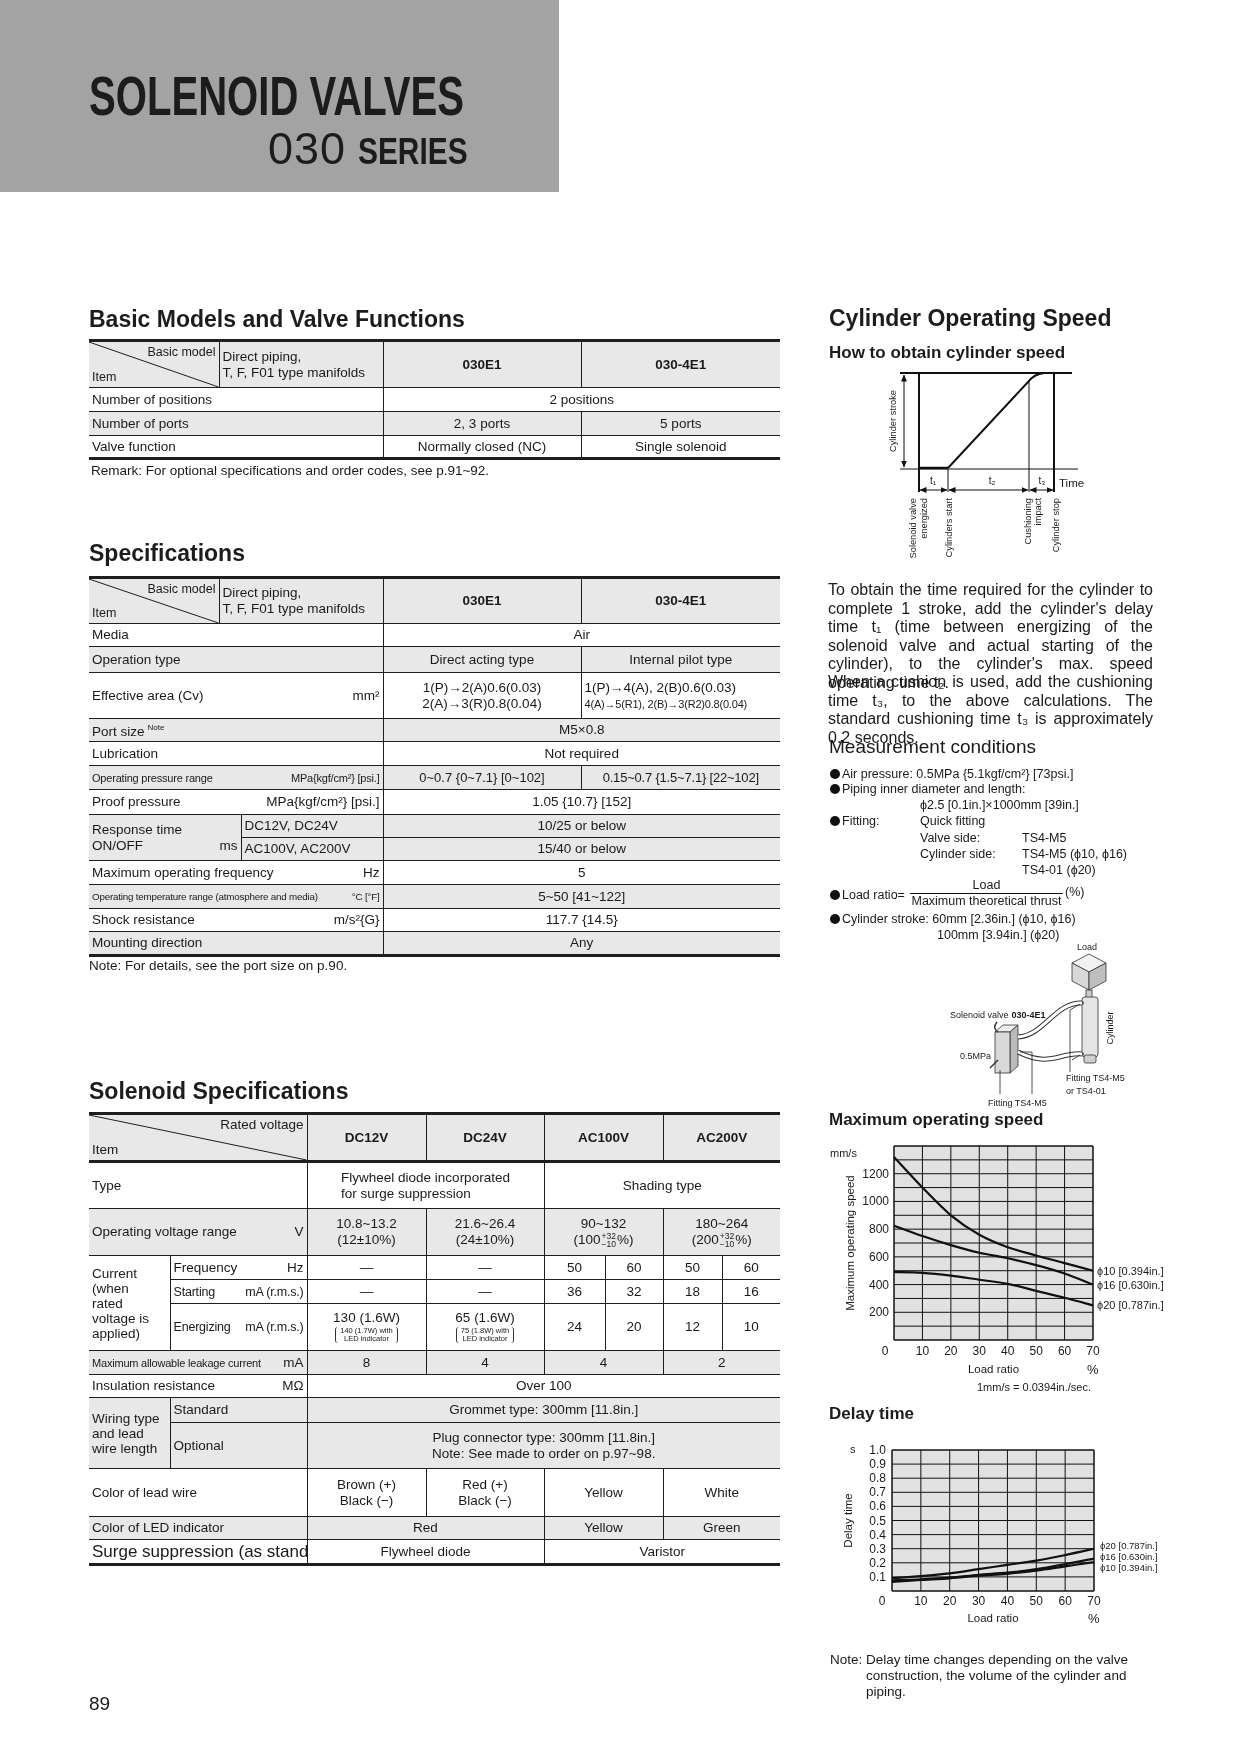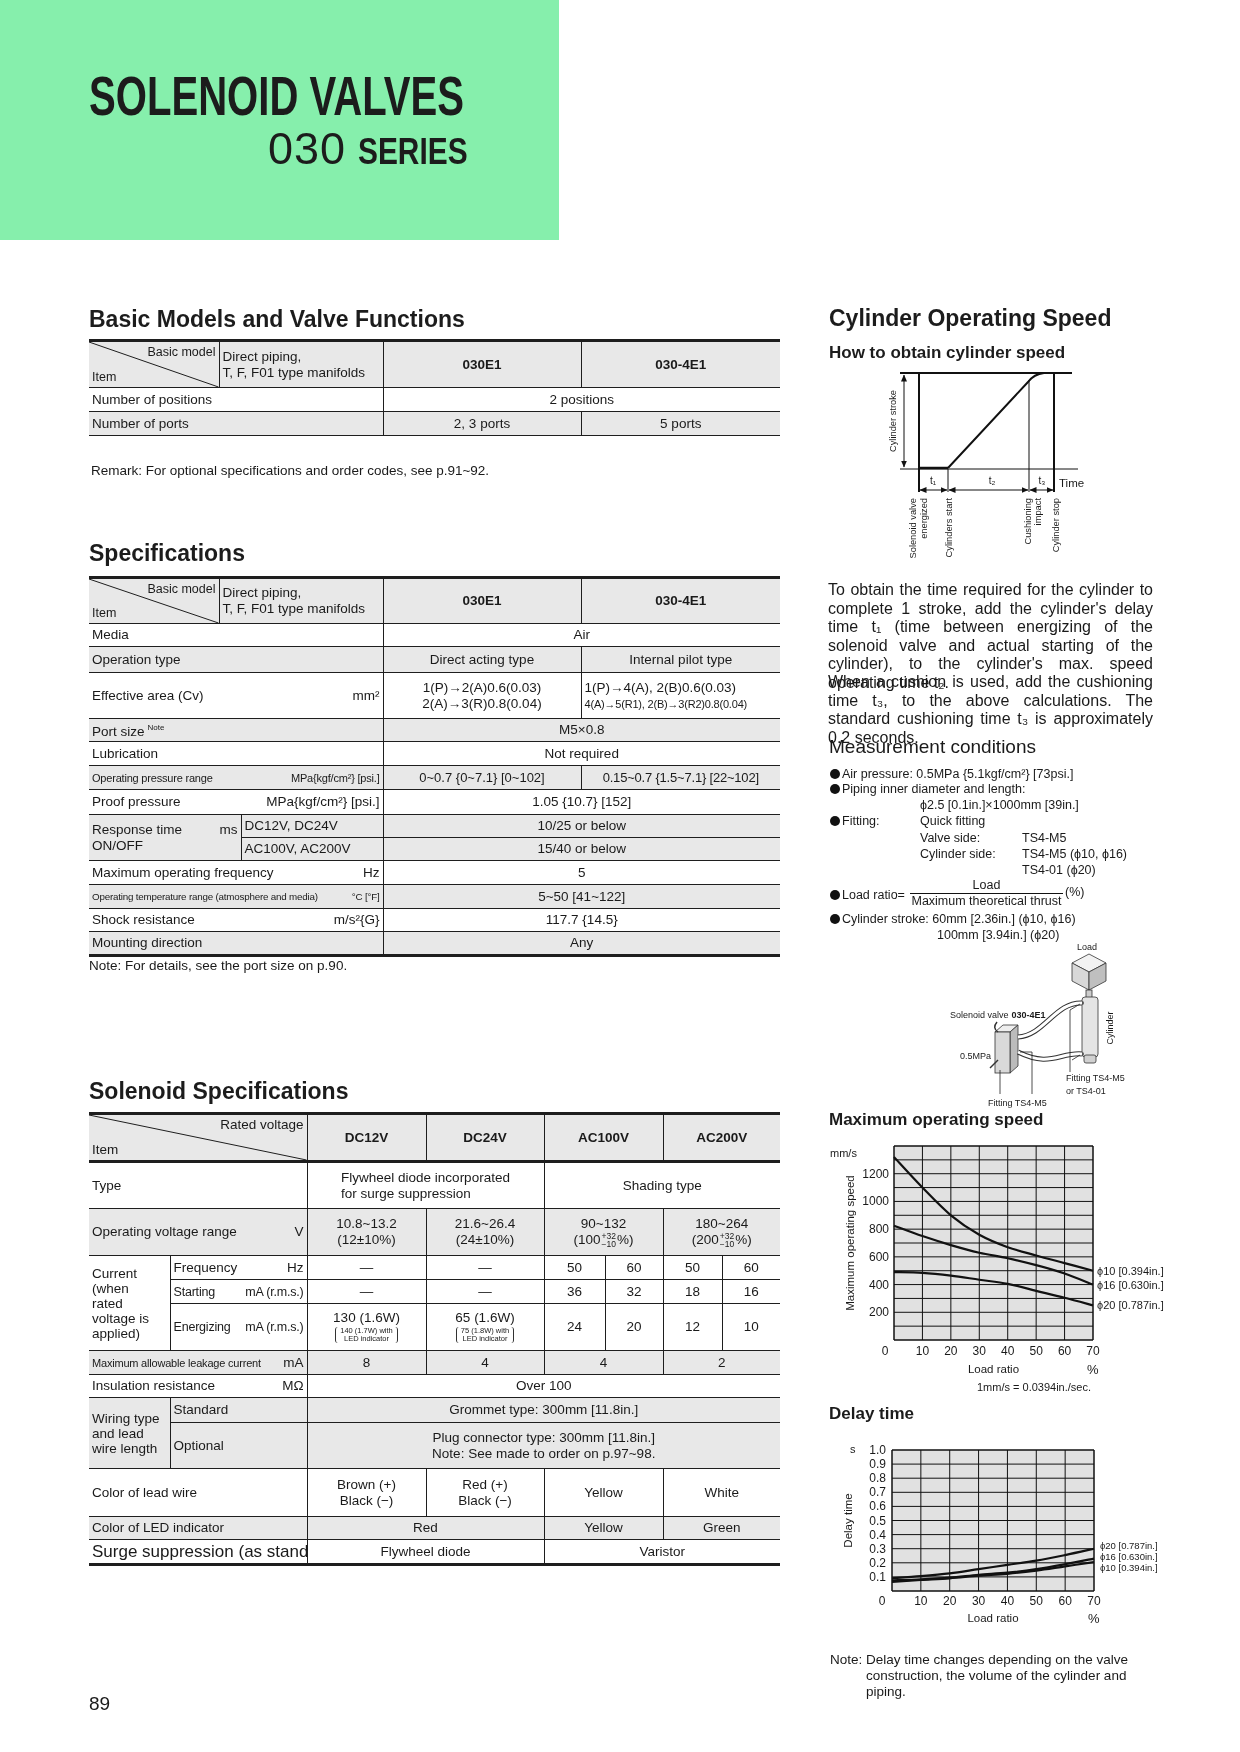--- a/index.html
+++ b/index.html
@@ -1,36 +1,36 @@
 <!DOCTYPE html>
 <html><head>
 <meta charset="utf-8">
 <style>
 *{box-sizing:border-box;margin:0;padding:0;}
 html,body{width:1240px;height:1752px;}
 body{background:#fff;font-family:"Liberation Sans",sans-serif;color:#1a1a1a;position:relative;overflow:hidden;}
 .abs{position:absolute;}
-#banner{position:absolute;left:0;top:0;width:559px;height:240px;background:#86efac;}
+#banner{position:absolute;left:0;top:0;width:559px;height:192px;background:#a3a3a3;}
 .t-main{position:absolute;left:89px;top:68px;font-size:56px;line-height:56px;font-weight:bold;white-space:nowrap;transform:scaleX(0.716);transform-origin:0 0;color:#1c1c1c;}
 .t-num{position:absolute;left:268px;top:126px;font-size:45px;line-height:45px;letter-spacing:1px;white-space:nowrap;color:#1c1c1c;}
 .t-series{position:absolute;left:358px;top:134px;font-size:36px;line-height:36px;font-weight:bold;white-space:nowrap;transform:scaleX(0.83);transform-origin:0 0;color:#1c1c1c;}
 .h2{position:absolute;font-size:23px;line-height:26px;font-weight:bold;white-space:nowrap;color:#1c1c1c;}
 .h3{position:absolute;font-size:17px;line-height:20px;font-weight:bold;white-space:nowrap;color:#1c1c1c;}
 .txt{position:absolute;font-size:13.5px;line-height:16px;white-space:nowrap;}
 table.tb{position:absolute;left:89px;width:691px;border-collapse:collapse;table-layout:fixed;font-size:13.5px;line-height:16px;}
 table.tb td{border:1px solid #1e1e1e;padding:0 3px;vertical-align:middle;white-space:nowrap;overflow:hidden;background:#fff;}
 table.tb tr.g td{background:#e8e8e8;}
 table.tb td.nl{border-left:none;}
 table.tb td.nr{border-right:none;}
 table.tb tr.first td{border-top:3px solid #1e1e1e;}
 table.tb tr.last td{border-bottom:3px solid #1e1e1e;}
 table.tb tr.thickb td{border-bottom:3px solid #1e1e1e;}
 .c{text-align:center;}
 .b{font-weight:bold;}
-.lu{display:flex;justify-content:space-between;align-items:flex-start;white-space:nowrap;}
+.lu{display:flex;justify-content:space-between;align-items:flex-end;white-space:nowrap;}
 td.diag{position:relative;}
 td.diag svg{position:absolute;left:0;top:0;width:100%;height:100%;}
 .diag-tr{position:absolute;right:3px;top:3px;font-size:12.5px;line-height:14px;}
 .diag-bl{position:absolute;left:3px;bottom:3px;font-size:12.5px;line-height:14px;}
 .sm{font-size:12.5px;letter-spacing:-0.2px;}
 .xs{font-size:11px;letter-spacing:-0.2px;}
 .xxs{font-size:9.8px;letter-spacing:-0.2px;}
 .eff2{font-size:11px;letter-spacing:-0.2px;}
 .sup-note{font-size:8px;vertical-align:6px;margin-left:3px;}
 .tol{display:inline-block;vertical-align:middle;font-size:8.5px;line-height:8px;text-align:left;margin:0 1px;}
@@ -85,20 +85,25 @@
     <td class="c b nr">030-4E1</td>
   </tr>
   <tr style="height:24px">
     <td colspan="3" class="nl">Number of positions</td>
     <td colspan="2" class="c nr">2 positions</td>
   </tr>
   <tr class="g" style="height:24px">
     <td colspan="3" class="nl">Number of ports</td>
     <td class="c">2, 3 ports</td>
     <td class="c nr">5 ports</td>
+  </tr>
+  <tr class="last" style="height:23px">
+    <td colspan="3" class="nl">Valve function</td>
+    <td class="c">Normally closed (NC)</td>
+    <td class="c nr">Single solenoid</td>
   </tr>
 </tbody>
   </table>
 <div class="txt" style="left:91px;top:463px;">Remark: For optional specifications and order codes, see p.91~92.</div>
 
 <div class="h2" style="left:89px;top:540px;">Specifications</div>
 <table class="tb" style="top:576px;">
   <colgroup>
       <col style="width:130px">
       <col style="width:22px">

